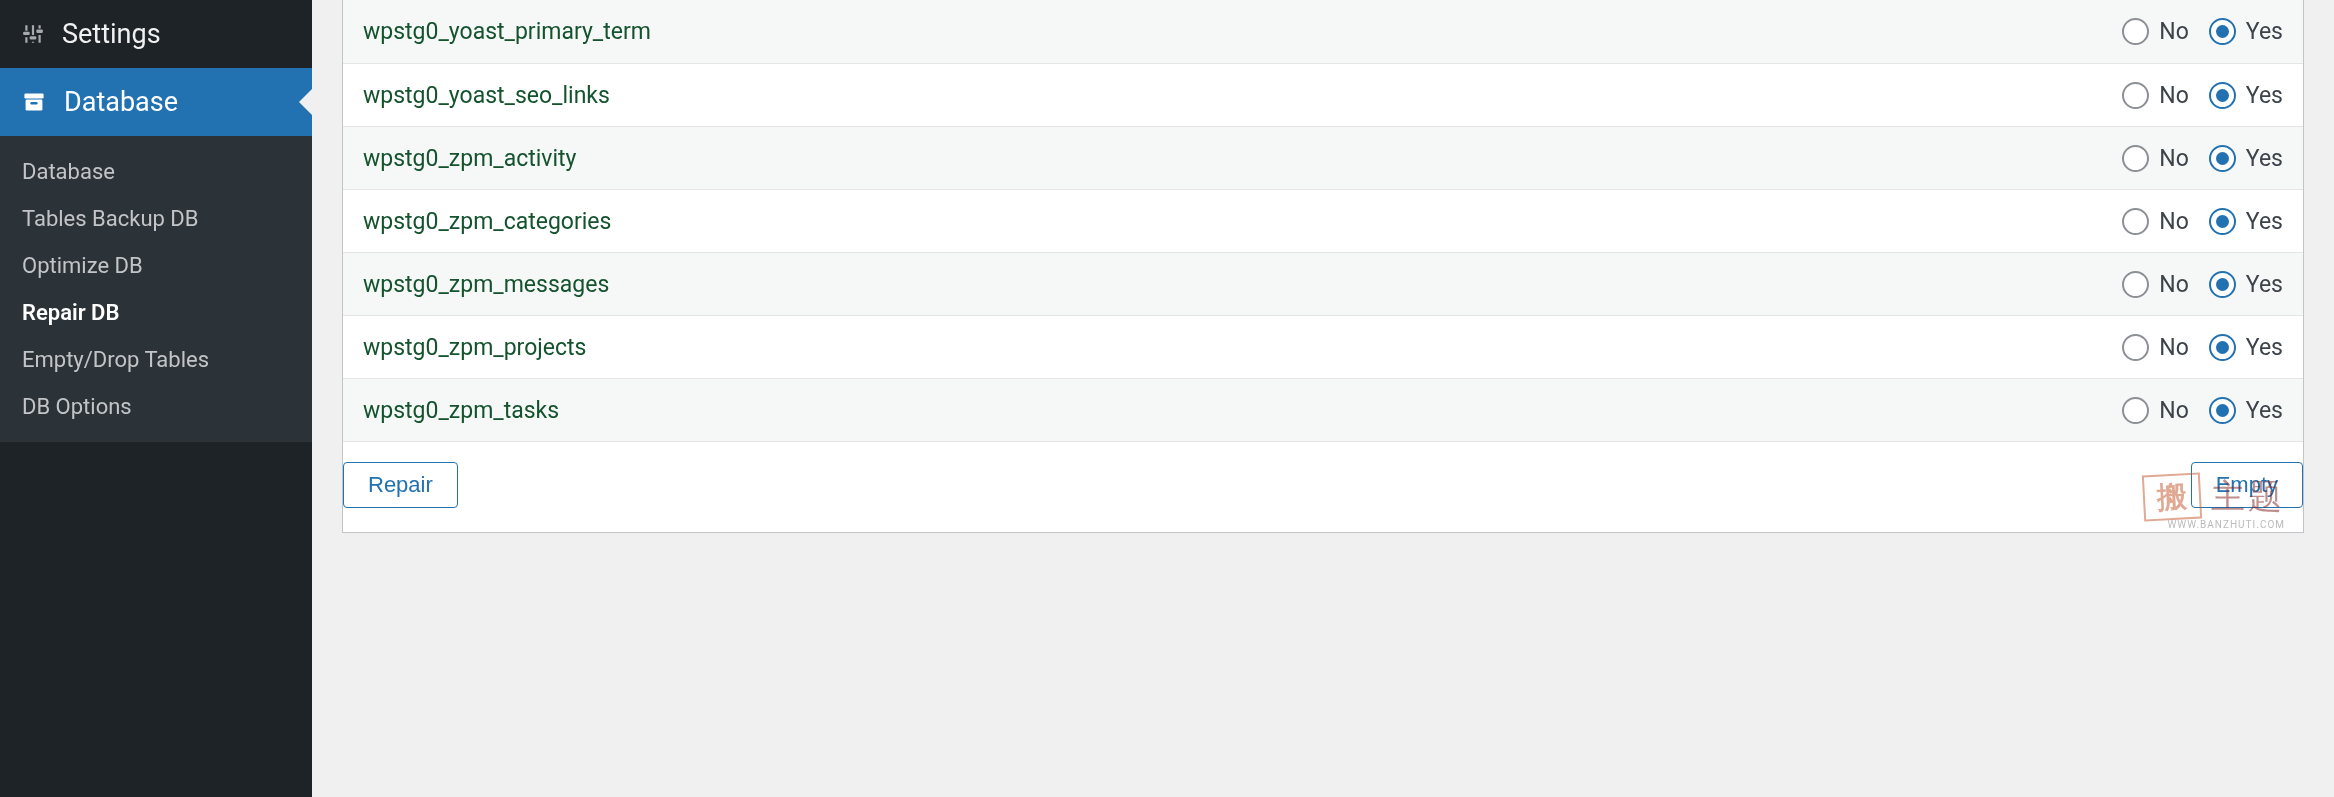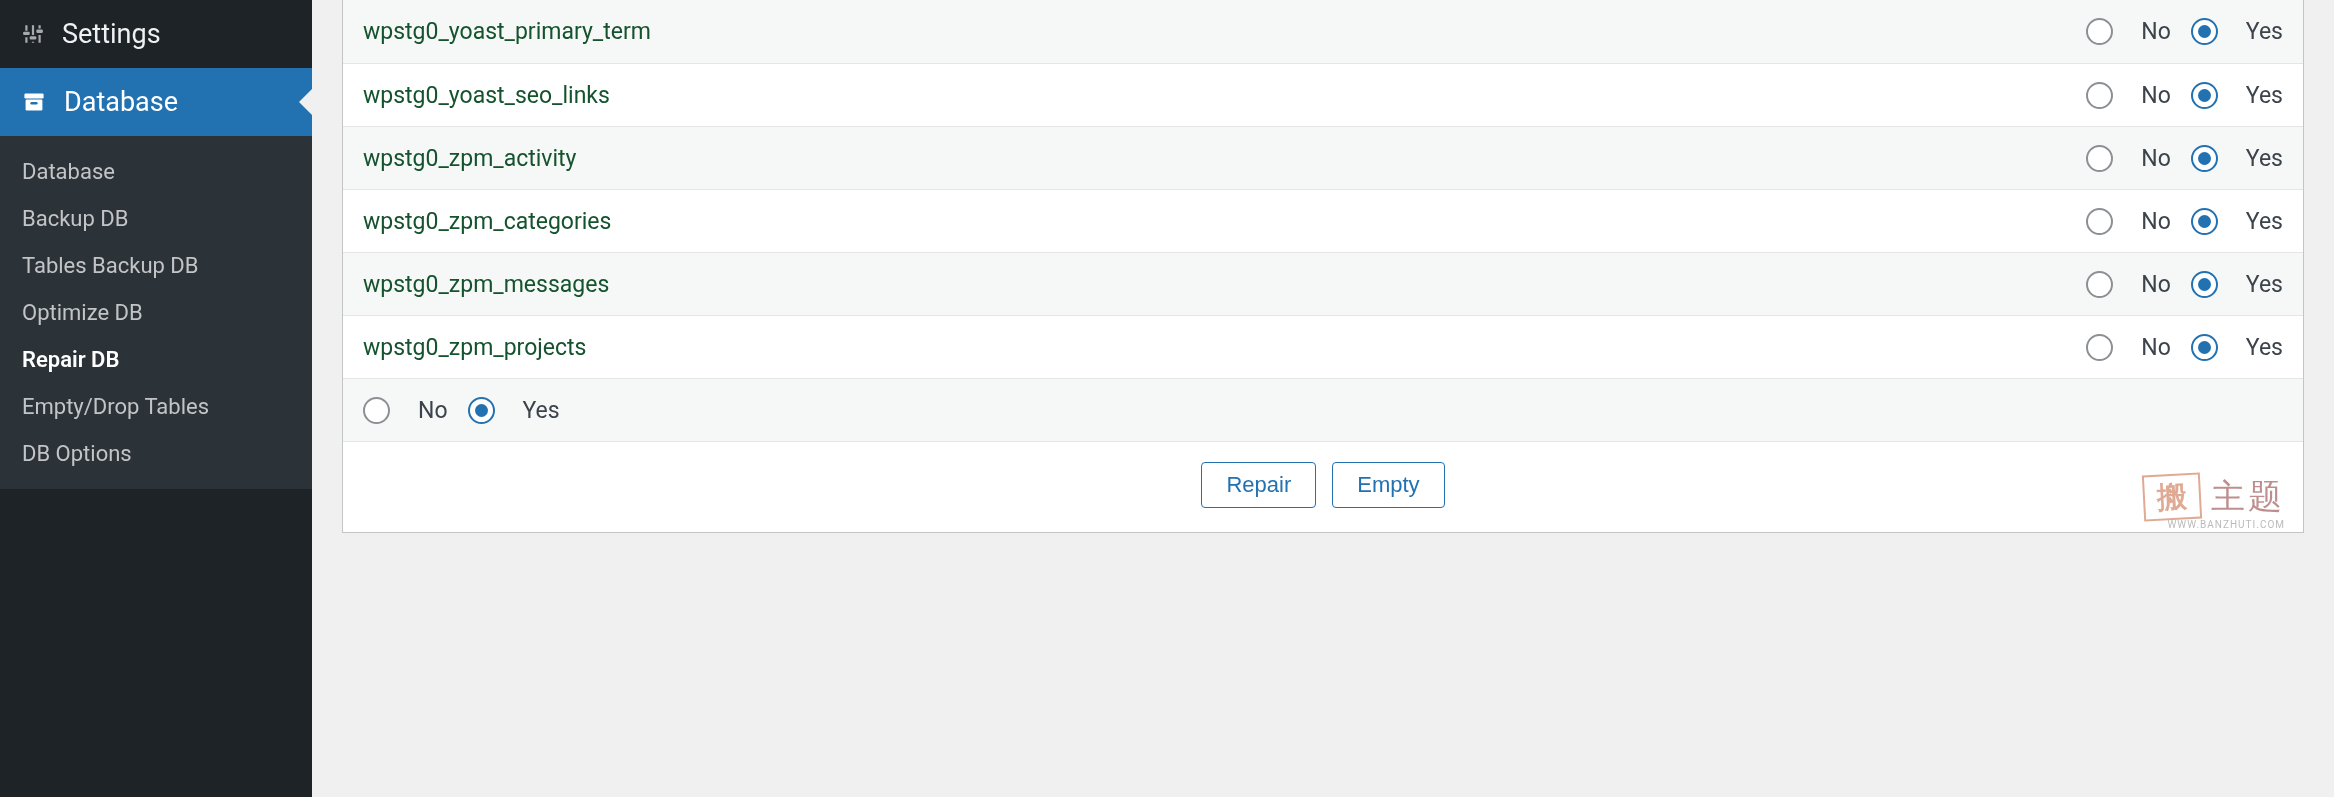--- a/index.html
+++ b/index.html
@@ -95,21 +95,21 @@
     text-align: left;
   }
   .opts {
     display: flex;
     align-items: center;
     gap: 20px;
   }
   .opt {
     display: flex;
     align-items: center;
-    gap: 28px;
+    gap: 10px;
     font-size: 23px;
     color: #3c434a;
     cursor: pointer;
   }
   .radio {
     width: 27px; height: 27px;
     border-radius: 50%;
     border: 2px solid #8c8f94;
     display: inline-flex;
     align-items: center;
@@ -119,21 +119,21 @@
   .radio.sel { border-color: #2271b1; }
   .radio.sel::after {
     content: "";
     width: 13px; height: 13px;
     background: #2271b1;
     border-radius: 50%;
     display: block;
   }
   .actions {
     display: flex;
-    justify-content: center;
+    justify-content: space-between;
     gap: 16px;
     padding: 20px 0 24px 0;
     border-top: 1px solid #e5e5e5;
     position: relative;
   }
   .btn {
     border: 1px solid #2271b1;
     background: #fff;
     color: #2271b1;
     font-size: 22px;
@@ -200,21 +200,20 @@
           <rect x="2" y="3" width="16" height="4" rx="1"></rect>
           <rect x="3" y="8" width="14" height="9" rx="1"></rect>
           <rect x="7" y="10" width="6" height="2" rx="1" fill="#2271b1"></rect>
         </svg>
     </span>
     <span>Database</span>
   </div>
 
   <nav class="sb-sub" id="sb-sub">
       <a class="sb-item"><span>Database</span></a>
-      <a class="sb-item"><span>Backup DB</span></a>
       <a class="sb-item"><span>Tables Backup DB</span></a>
       <a class="sb-item"><span>Optimize DB</span></a>
       <a class="sb-item current"><span>Repair DB</span></a>
       <a class="sb-item"><span>Empty/Drop Tables</span></a>
       <a class="sb-item"><span>DB Options</span></a>
     </nav>
 </aside>
 
 <main class="main">
   <div class="panel">
@@ -291,20 +290,21 @@
               <span class="radio"></span>
               <span>No</span>
             </label>
             <label class="opt">
               <span class="radio sel"></span>
               <span>Yes</span>
             </label>
           </div>
         </div>
         <div class="row stripe">
+          <div class="table-name">wpstg0_zpm_tasks</div>
           <div class="opts">
             <label class="opt">
               <span class="radio"></span>
               <span>No</span>
             </label>
             <label class="opt">
               <span class="radio sel"></span>
               <span>Yes</span>
             </label>
           </div>

